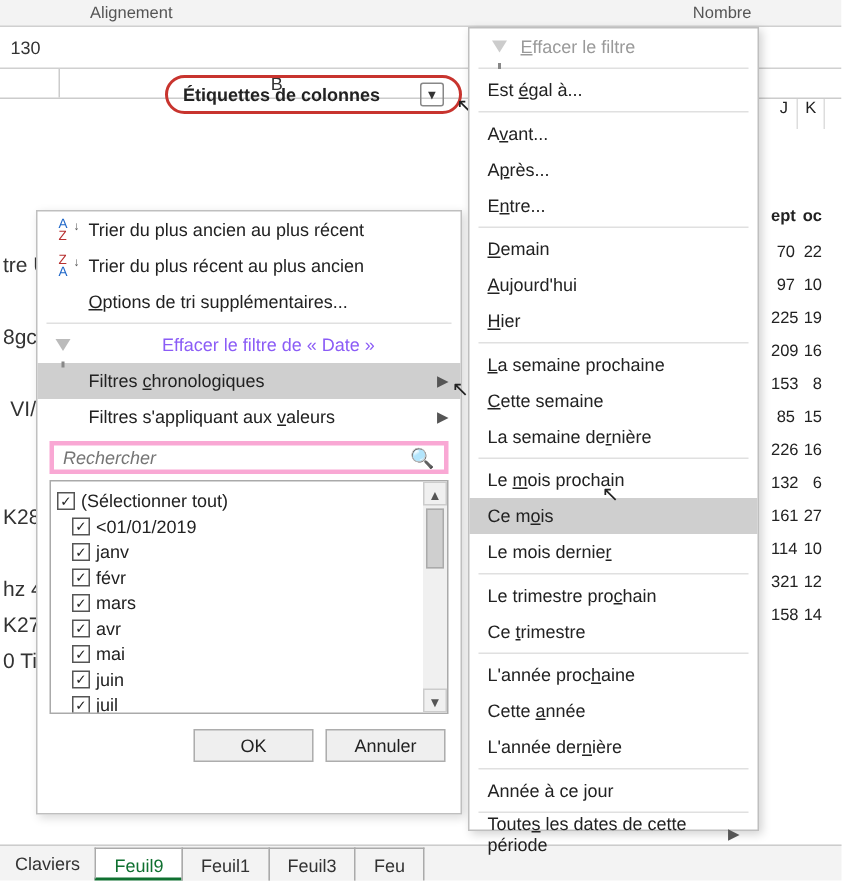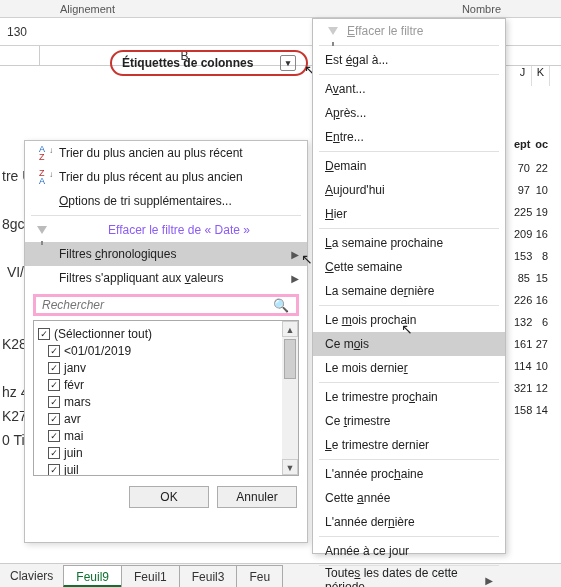--- a/index.html
+++ b/index.html
@@ -327,23 +327,20 @@
   <div class="sm-row">
       <span><span>Le mois dernie</span><u class="hot">r</u><span></span></span>
     </div>
   <div class="sm-div"></div>
   <div class="sm-row">
       <span><span>Le trimestre pro</span><u class="hot">c</u><span>hain</span></span>
     </div>
   <div class="sm-row">
       <span><span>Ce </span><u class="hot">t</u><span>rimestre</span></span>
     </div>
-  <div class="sm-row">
-      <span><span></span><u class="hot">L</u><span>e trimestre dernier</span></span>
-    </div>
   <div class="sm-div"></div>
   <div class="sm-row">
       <span><span>L'année proc</span><u class="hot">h</u><span>aine</span></span>
     </div>
   <div class="sm-row">
       <span><span>Cette </span><u class="hot">a</u><span>nnée</span></span>
     </div>
   <div class="sm-row">
       <span><span>L'année der</span><u class="hot">n</u><span>ière</span></span>
     </div>

